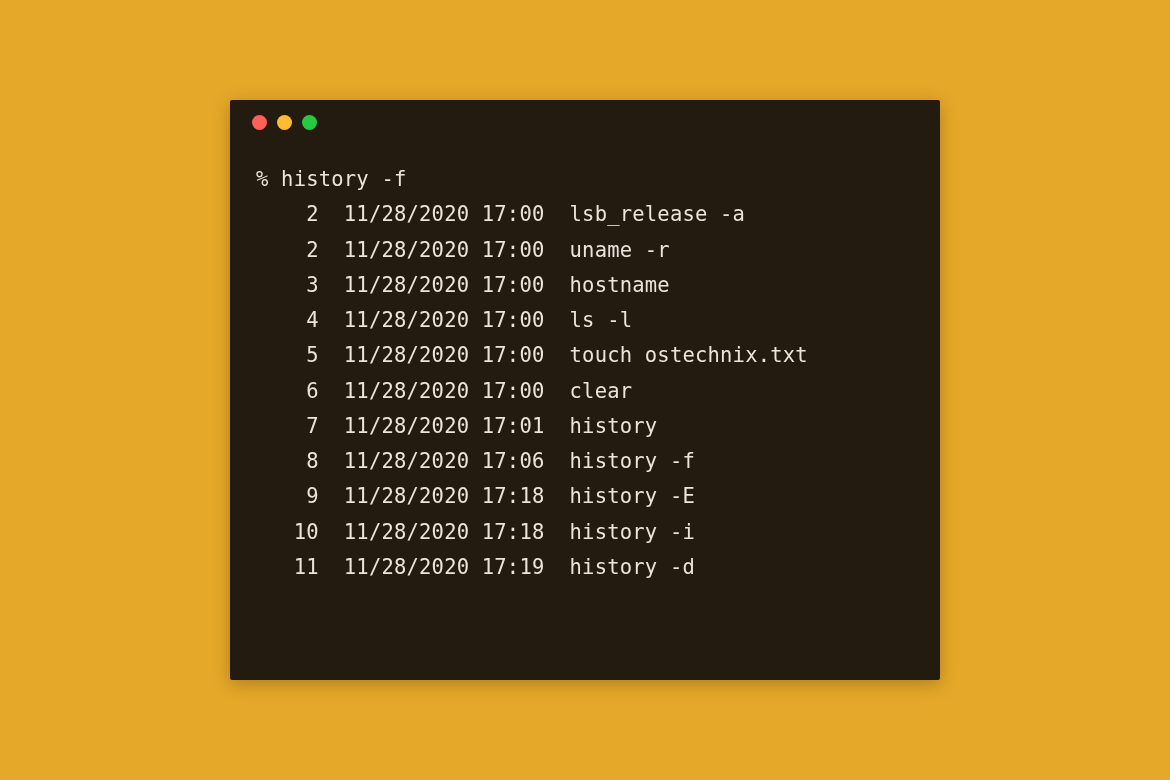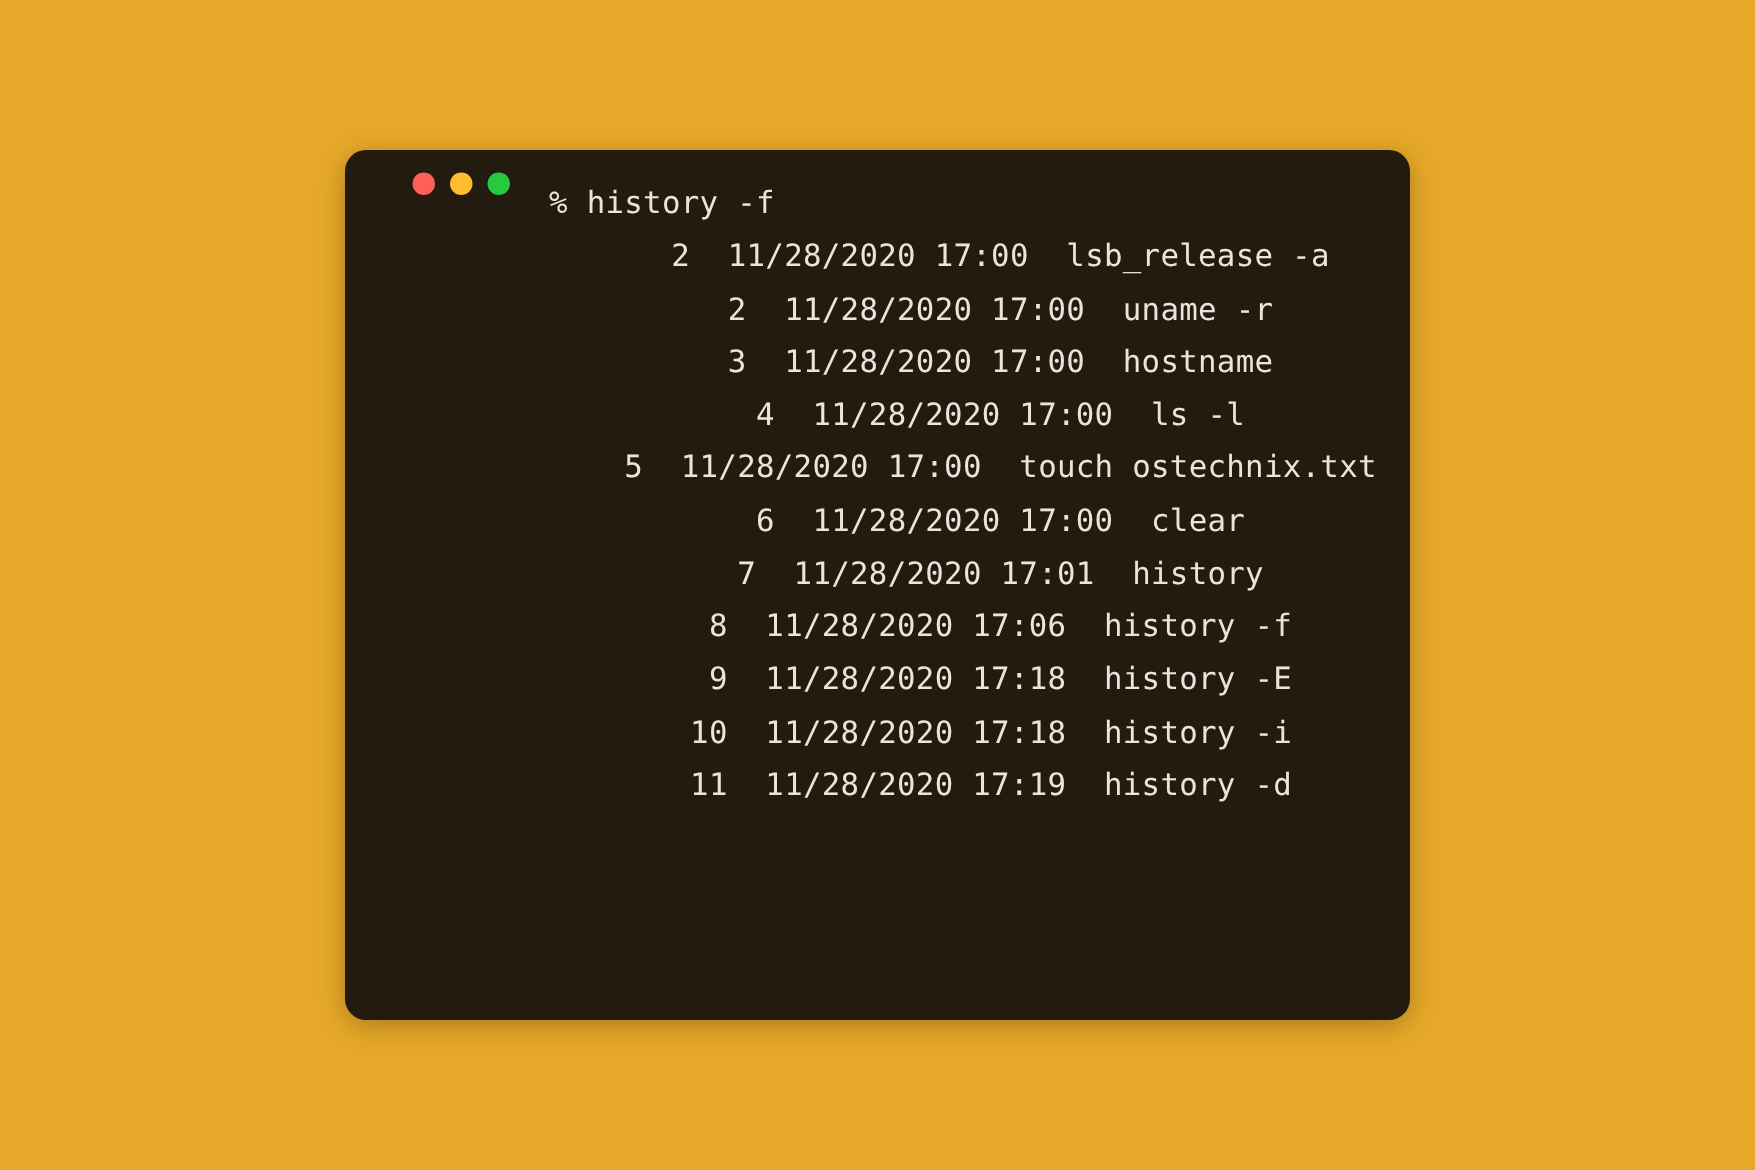--- a/index.html
+++ b/index.html
@@ -13,25 +13,25 @@
       background: #e6a828;
       display: flex;
       align-items: center;
       justify-content: center;
       font-family: "SF Mono", "Menlo", "Consolas", monospace;
     }
     .terminal-window {
       width: 710px;
       height: 580px;
       background: #231a10;
-      border-radius: 14px;
+      border-radius: 2px;
       box-shadow: 0 4px 18px rgba(0,0,0,0.25);
       overflow: hidden;
       display: flex;
-      padding-left: 23px;
+      flex-direction: column;
     }
     .titlebar {
       height: 44px;
       display: flex;
       align-items: center;
       padding-left: 22px;
       gap: 10px;
     }
     .traffic-light {
       width: 15px;
@@ -48,21 +48,20 @@
       font-size: 20.5px;
       line-height: 1.72;
       white-space: pre;
       letter-spacing: 0.2px;
     }
     .prompt-line {
       display: block;
     }
     .hist-line {
       display: block;
-      text-align: center;
     }
   </style>
 </head>
 <body>
 
 <div class="terminal-window">
   <div class="titlebar">
     <div class="traffic-light tl-close"></div>
     <div class="traffic-light tl-min"></div>
     <div class="traffic-light tl-max"></div>

